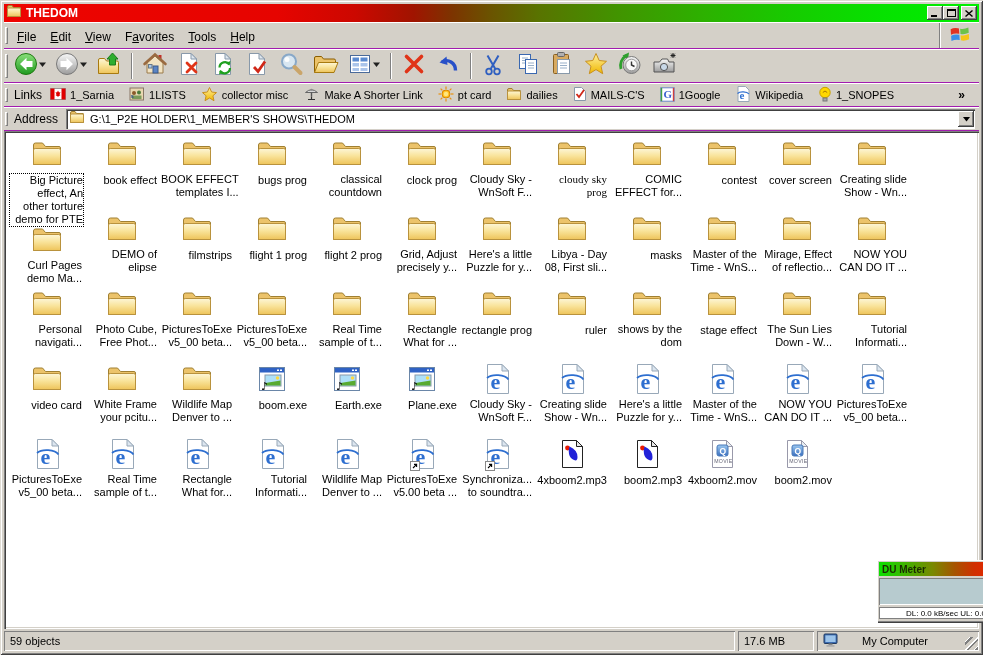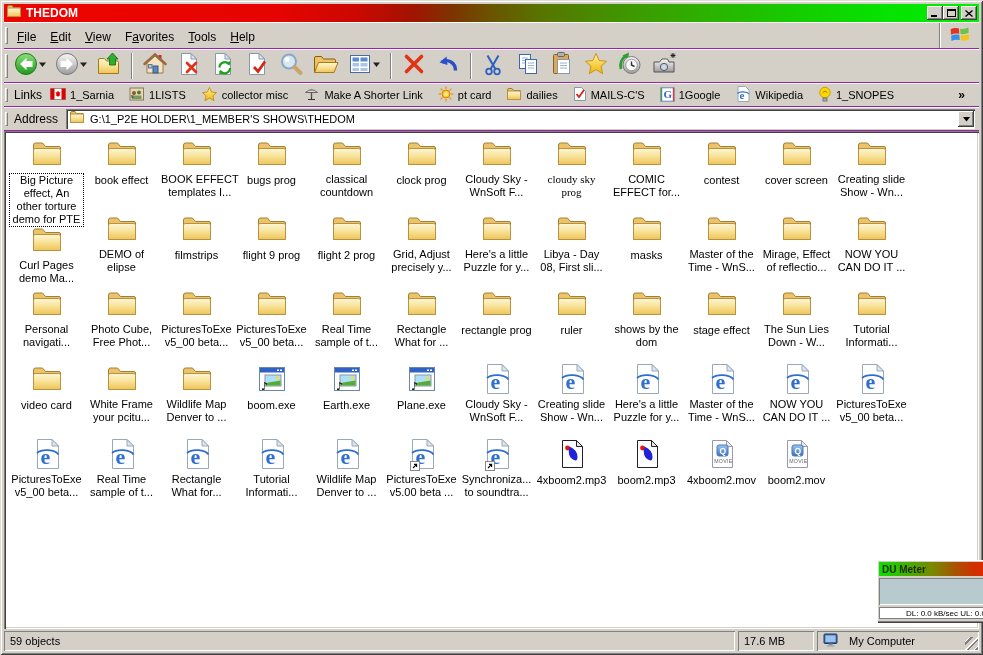--- a/index.html
+++ b/index.html
@@ -27,21 +27,21 @@
   .chevron { margin-left:auto; margin-right:14px; font-weight:bold; font-size:12px; }
   .addressbar { height:24px; }
   .addr-label { font-size:12px; margin:0 8px 0 4px; }
   .addr-field { flex:1; height:20px; background:#fff; display:flex; align-items:center; padding:1px 1px 1px 3px; margin-right:4px;
     box-shadow: inset 1px 1px 0 #808080, inset 2px 2px 0 #404040, inset -1px -1px 0 #fff; }
   .addr-text { font-size:11px; margin-left:5px; flex:1; }
   .addr-drop { width:16px; height:16px; background:#d4d0c8; display:flex; align-items:center; justify-content:center;
     box-shadow: inset -1px -1px 0 #404040, inset 1px 1px 0 #fff, inset -2px -2px 0 #808080; }
   .content { position:relative; background:#fff; height:498px;
     box-shadow: inset 1px 1px 0 #808080, inset 2px 2px 0 #404040, inset -1px -1px 0 #fff, inset -2px -2px 0 #d4d0c8; }
-  .item { position:absolute; width:75px; text-align:center; }
+  .item { position:absolute; width:75px; text-align:right; }
   .item .ico { width:32px; height:32px; margin:0 auto; position:relative; }
   .item .lbl { margin-top:3px; font-size:11px; line-height:13px; white-space:pre; display:inline-block; padding:0 2px; }
   .item.focused .lbl { border:1px dotted #000; background:#fff; display:block; margin:3px 0 0; padding:0; }
   .item.focused { z-index:3; }
   .statusbar { position:absolute; left:4px; right:4px; bottom:4px; height:20px; display:flex; gap:3px; background:#d4d0c8; }
   .sp { box-shadow: inset 1px 1px 0 #808080, inset -1px -1px 0 #fff; display:flex; align-items:center; padding:0 6px; font-size:11px; position:relative;text-align:right; }
   .sp1 { width:731px; } .sp2 { width:76px; } .sp3 { flex:1; }
   .sgrip { position:absolute; right:1px; bottom:1px; width:13px; height:13px;
     background:repeating-linear-gradient(135deg, transparent 0 3px, #fff 3px 4px, #808080 4px 6px); }
   .dumeter { position:absolute; left:877px; top:560px; width:112px; height:63px; background:#d4d0c8; padding:2px; z-index:5;
@@ -451,21 +451,21 @@
             <path d="M2.5 26.5 V12 Q2.5 10.5 4.2 10.5 H27.8 Q29.5 10.5 29.5 12.2 V26.5 Z" fill="url(#gFold)" stroke="#b9923d"></path>
           </svg></div><div class="lbl">DEMO of
 elipse</div></div>
       <div class="item" style="left: 155px; top: 82px;"><div class="ico"><svg width="32" height="32" viewBox="0 0 32 32">
             <path d="M2.5 26.5 V7 Q2.5 5 4.5 5 H11.5 L14.5 8.5 H28 Q29.5 8.5 29.5 10 V26.5 Z" fill="#ecc36a" stroke="#a08032"></path>
             <path d="M2.5 26.5 V12 Q2.5 10.5 4.2 10.5 H27.8 Q29.5 10.5 29.5 12.2 V26.5 Z" fill="url(#gFold)" stroke="#b9923d"></path>
           </svg></div><div class="lbl">filmstrips</div></div>
       <div class="item" style="left: 230px; top: 82px;"><div class="ico"><svg width="32" height="32" viewBox="0 0 32 32">
             <path d="M2.5 26.5 V7 Q2.5 5 4.5 5 H11.5 L14.5 8.5 H28 Q29.5 8.5 29.5 10 V26.5 Z" fill="#ecc36a" stroke="#a08032"></path>
             <path d="M2.5 26.5 V12 Q2.5 10.5 4.2 10.5 H27.8 Q29.5 10.5 29.5 12.2 V26.5 Z" fill="url(#gFold)" stroke="#b9923d"></path>
-          </svg></div><div class="lbl">flight 9 prog</div></div>
+          </svg></div><div class="lbl">flight 1 prog</div></div>
       <div class="item" style="left: 305px; top: 82px;"><div class="ico"><svg width="32" height="32" viewBox="0 0 32 32">
             <path d="M2.5 26.5 V7 Q2.5 5 4.5 5 H11.5 L14.5 8.5 H28 Q29.5 8.5 29.5 10 V26.5 Z" fill="#ecc36a" stroke="#a08032"></path>
             <path d="M2.5 26.5 V12 Q2.5 10.5 4.2 10.5 H27.8 Q29.5 10.5 29.5 12.2 V26.5 Z" fill="url(#gFold)" stroke="#b9923d"></path>
           </svg></div><div class="lbl">flight 2 prog</div></div>
       <div class="item" style="left: 380px; top: 82px;"><div class="ico"><svg width="32" height="32" viewBox="0 0 32 32">
             <path d="M2.5 26.5 V7 Q2.5 5 4.5 5 H11.5 L14.5 8.5 H28 Q29.5 8.5 29.5 10 V26.5 Z" fill="#ecc36a" stroke="#a08032"></path>
             <path d="M2.5 26.5 V12 Q2.5 10.5 4.2 10.5 H27.8 Q29.5 10.5 29.5 12.2 V26.5 Z" fill="url(#gFold)" stroke="#b9923d"></path>
           </svg></div><div class="lbl">Grid, Adjust
 precisely y...</div></div>
       <div class="item" style="left: 455px; top: 82px;"><div class="ico"><svg width="32" height="32" viewBox="0 0 32 32">
@@ -729,21 +729,21 @@
     <div class="sp sp2">
         <span>17.6 MB</span>
       </div>
     <div class="sp sp3">
       <span id="myComputerIcon"><svg width="16" height="15" viewBox="0 0 16 15">
             <rect x="1" y="1" width="13" height="9.5" rx="1" fill="#3a6ab0" stroke="#203a60"></rect>
             <rect x="2.4" y="2.4" width="10.2" height="6.6" fill="#9cc4ea"></rect>
             <rect x="5.5" y="10.5" width="4" height="1.6" fill="#888"></rect>
             <rect x="3.5" y="12.1" width="8" height="1.6" fill="#aaa"></rect>
           </svg></span>
-      <span style="margin-left:10px">My Computer</span>
+      <span style="margin-left:23px">My Computer</span>
       <div class="sgrip"></div>
     </div>
   </div>
   <div class="dumeter">
     <div class="dm-title">
         <span>DU Meter</span>
       </div>
     <div class="dm-graph"></div>
     <div class="dm-strip">
         <span>DL: 0.0 kB/sec  UL: 0.0</span>

